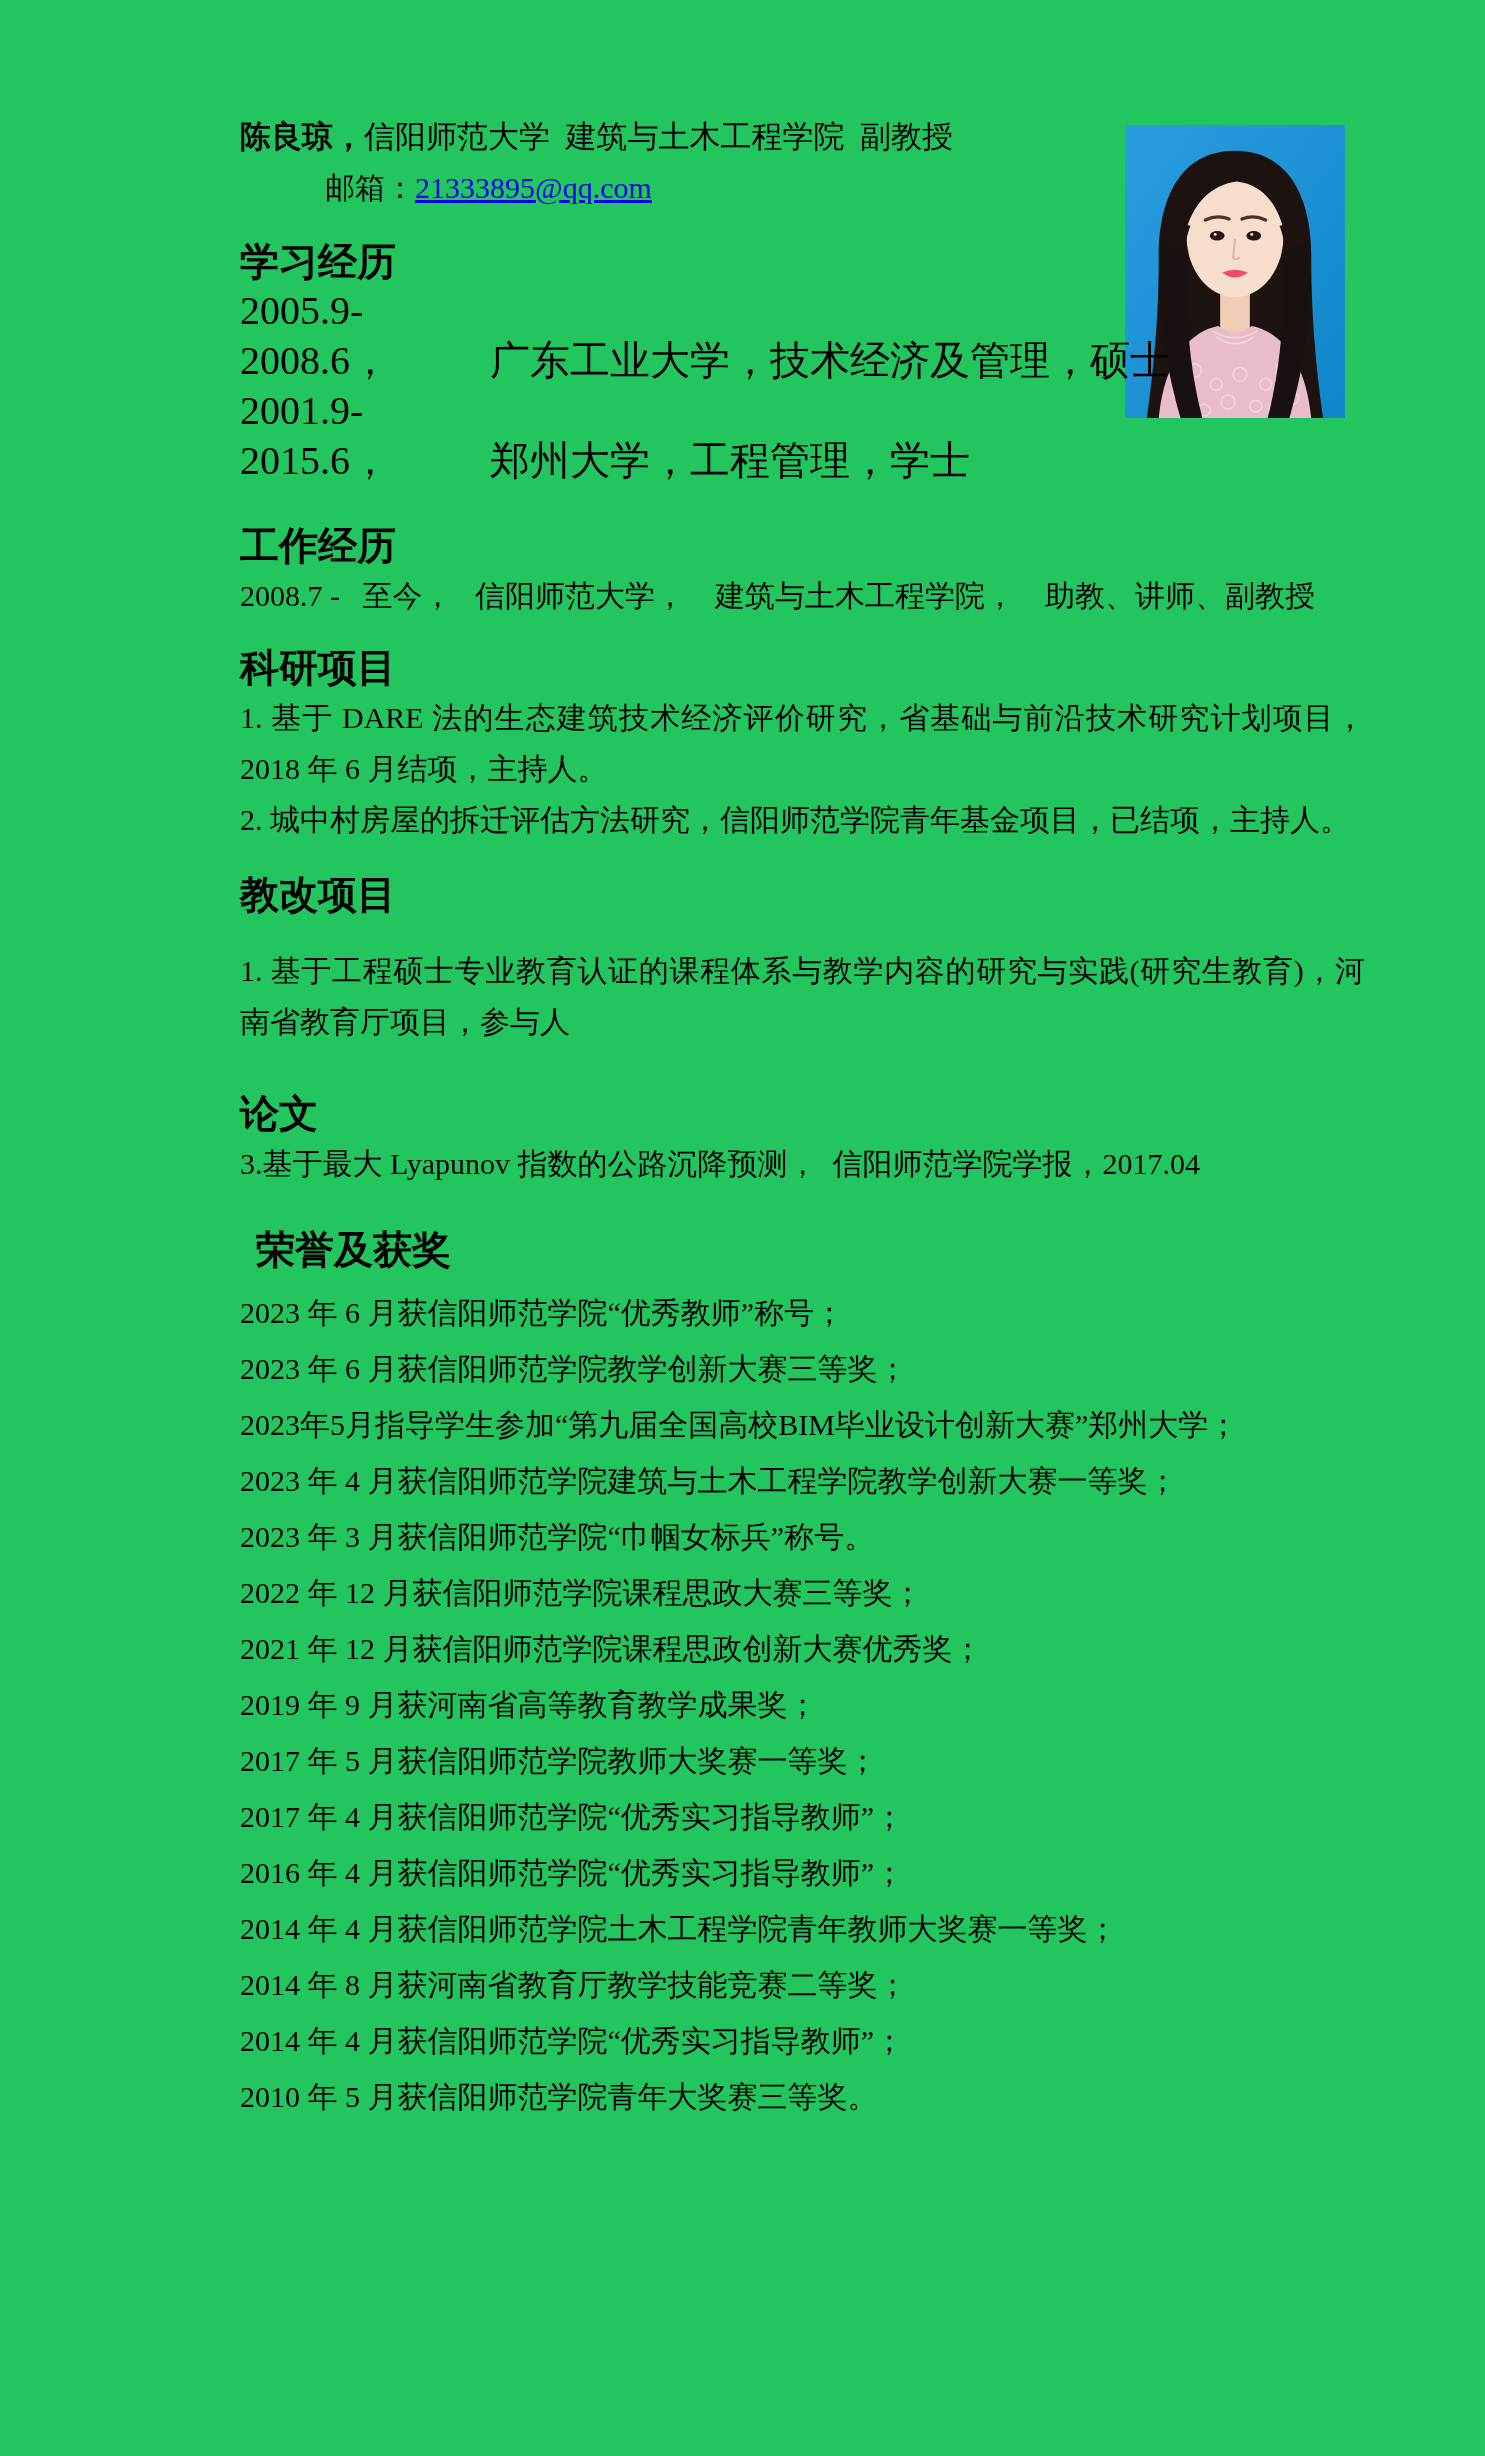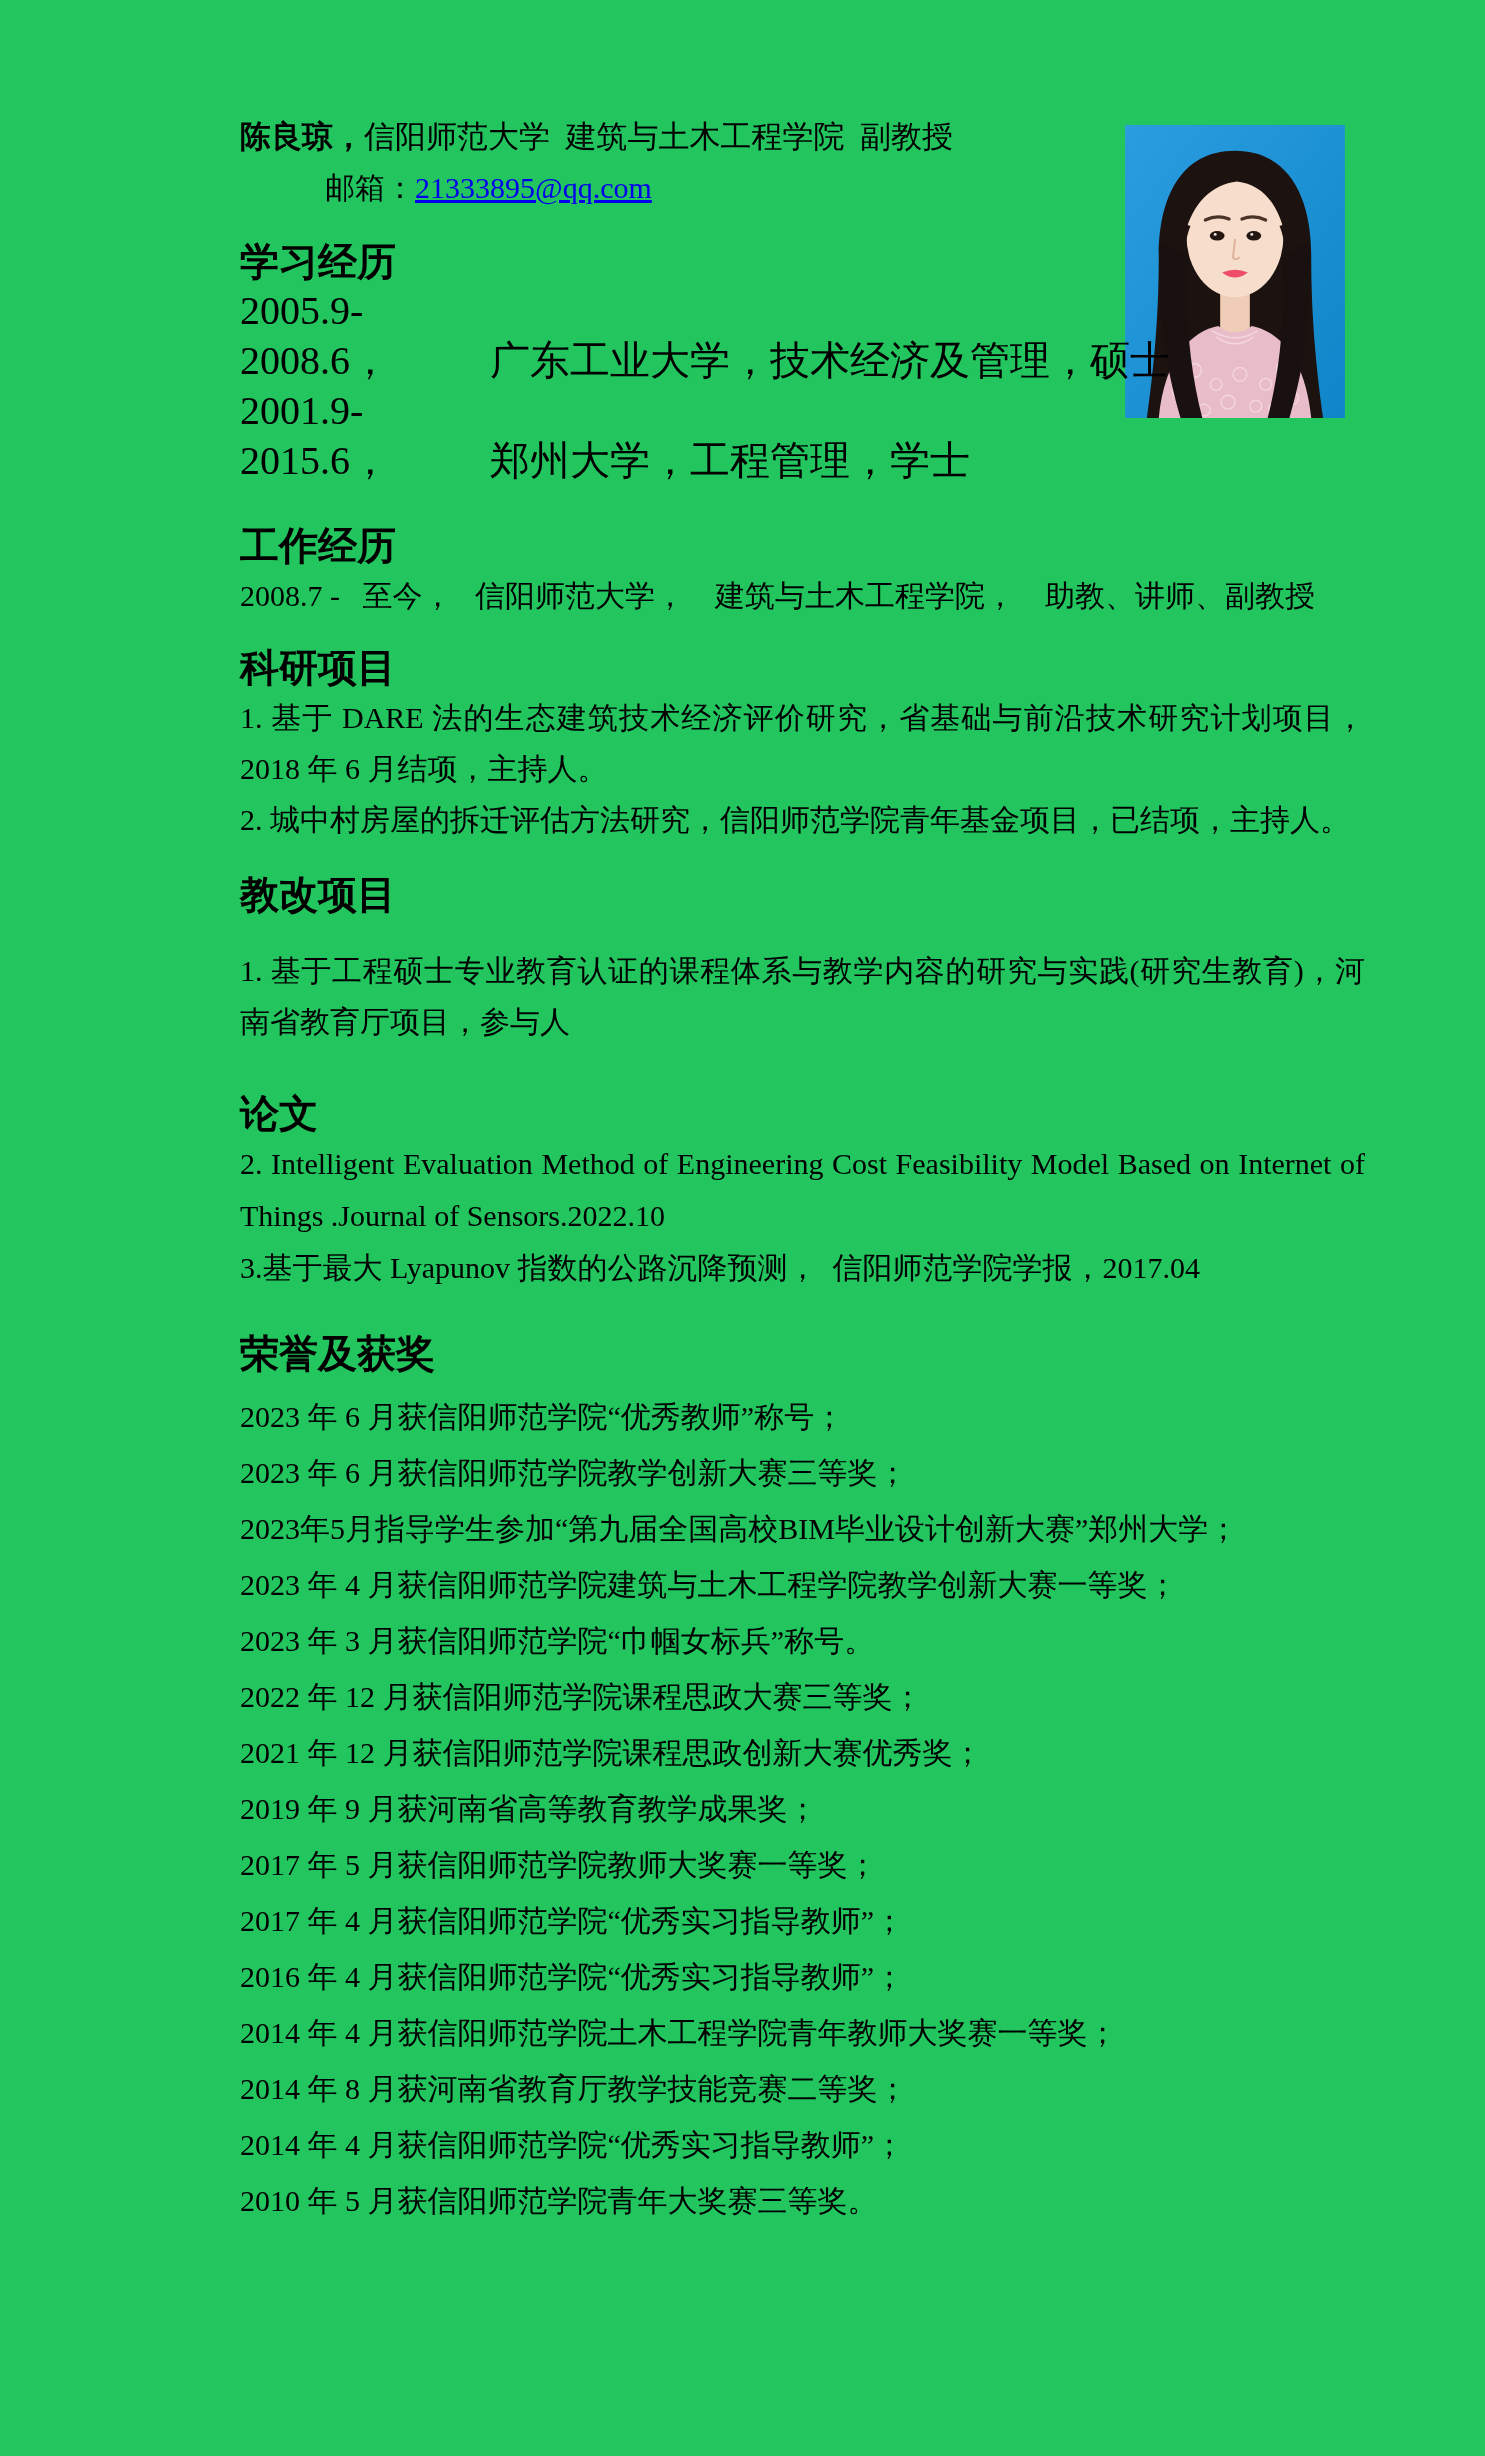--- a/index.html
+++ b/index.html
@@ -16,21 +16,21 @@
   .name{font-weight:bold;}
   .aff{white-space:pre-wrap;}
   .email-line{font-size:30px;line-height:51px;padding-left:85px;}
   .email-link{color:#0000ee;text-decoration:underline;cursor:pointer;}
   .head{font-size:39px;font-weight:bold;line-height:48px;}
   .mt-edu{margin-top:25px;}
   .mt-work{margin-top:36px;}
   .mt-sci{margin-top:23px;}
   .mt-reform{margin-top:26px;}
   .mt-papers{margin-top:43px;}
-  .mt-honors{margin-top:36px;}
+  .mt-honors{margin-top:36px;margin-left:16px;}
   .edu-row{font-size:40px;line-height:50px;}
   .edu-date{display:inline-block;width:250px;}
   .pre{white-space:pre-wrap;}
   .para{font-size:30px;line-height:51px;text-align:justify;}
   .reform-item{margin-top:26px;}
   .paper{font-size:30px;line-height:52px;text-align:justify;}
   .paper-first{margin-top:15px;}
   .honor{font-size:30px;line-height:56px;}
   .honor-first{margin-top:11px;}
   .photo{position:absolute;left:1125px;top:125px;width:220px;height:293px;}
@@ -106,21 +106,20 @@
     <p class="line pre">2008.7 -   至今，   信阳师范大学，    建筑与土木工程学院，    助教、讲师、副教授</p>
 
     <p class="head mt-sci">科研项目</p>
     <p class="para">1. 基于 DARE 法的生态建筑技术经济评价研究，省基础与前沿技术研究计划项目，2018 年 6 月结项，主持人。</p>
     <p class="para">2. 城中村房屋的拆迁评估方法研究，信阳师范学院青年基金项目，已结项，主持人。</p>
 
     <p class="head mt-reform">教改项目</p>
     <p class="para reform-item">1. 基于工程硕士专业教育认证的课程体系与教学内容的研究与实践(研究生教育)，河南省教育厅项目，参与人</p>
 
     <p class="head mt-papers">论文</p>
-    <p class="paper">2. Intelligent Evaluation Method of Engineering Cost Feasibility Model Based on Internet of Things .Journal of Sensors.2022.10</p>
     <p class="paper pre">3.基于最大 Lyapunov 指数的公路沉降预测，  信阳师范学院学报，2017.04</p>
 
     <p class="head mt-honors">荣誉及获奖</p>
     <p class="honor honor-first">2023 年 6 月获信阳师范学院“优秀教师”称号；</p>
     <p class="honor">2023 年 6 月获信阳师范学院教学创新大赛三等奖；</p>
     <p class="honor">2023年5月指导学生参加“第九届全国高校BIM毕业设计创新大赛”郑州大学；</p>
     <p class="honor">2023 年 4 月获信阳师范学院建筑与土木工程学院教学创新大赛一等奖；</p>
     <p class="honor">2023 年 3 月获信阳师范学院“巾帼女标兵”称号。</p>
     <p class="honor">2022 年 12 月获信阳师范学院课程思政大赛三等奖；</p>
     <p class="honor">2021 年 12 月获信阳师范学院课程思政创新大赛优秀奖；</p>

